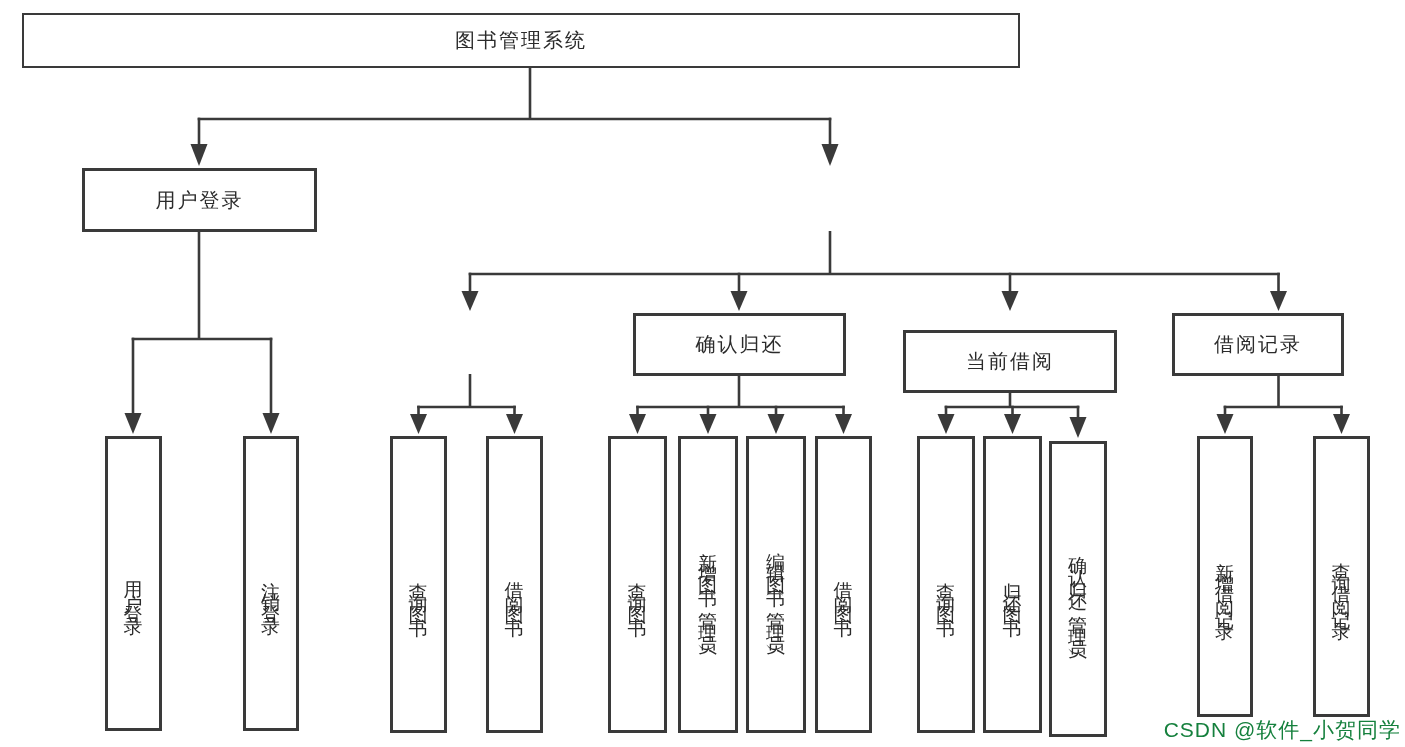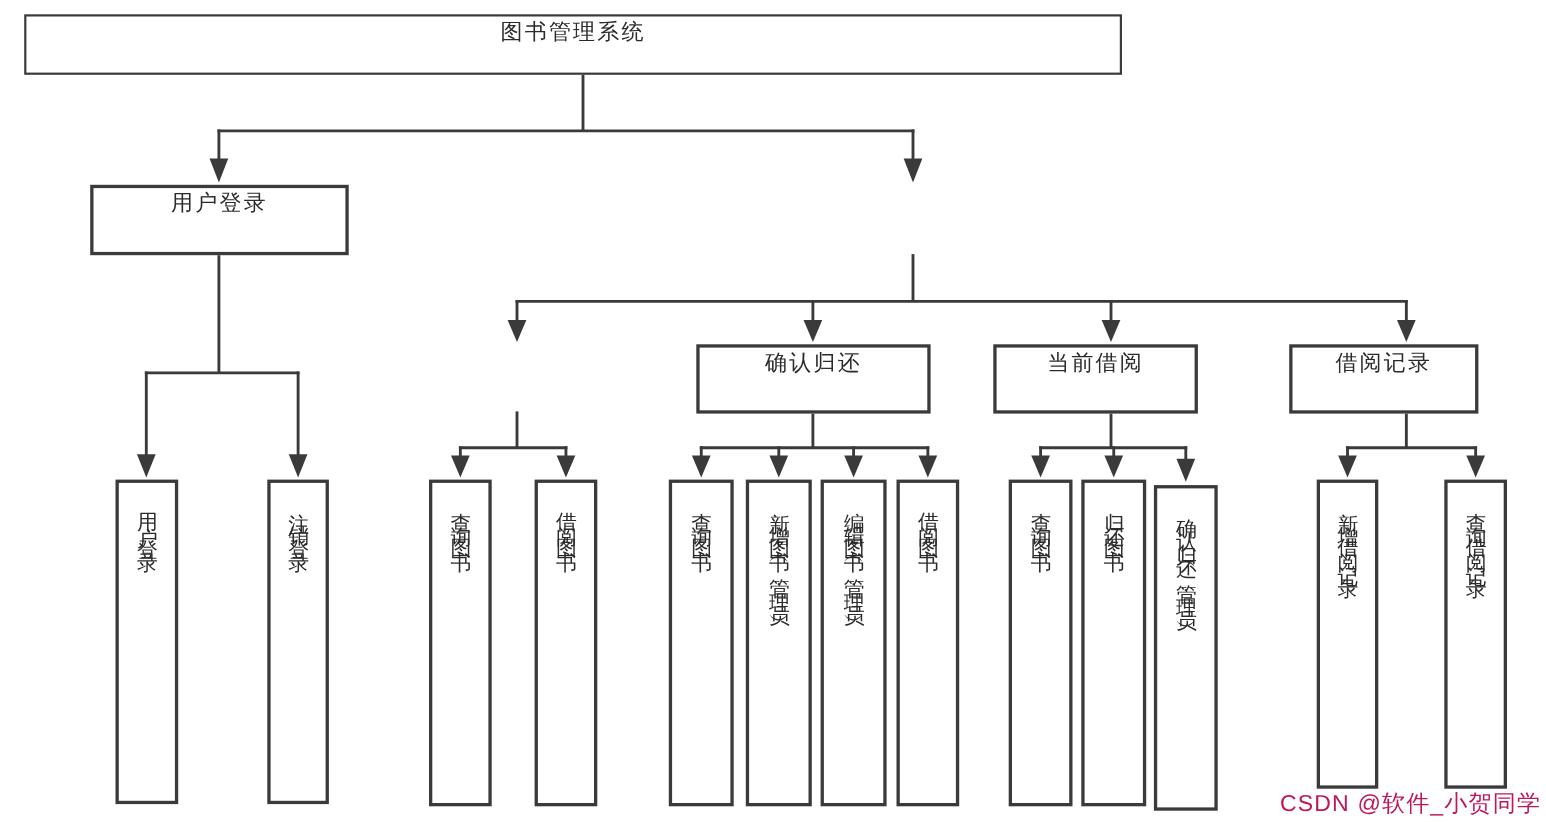--- a/index.html
+++ b/index.html
@@ -5,33 +5,33 @@
   html,body{margin:0;padding:0;background:#ffffff;}
   .stage{
     position:relative;width:1405px;height:747px;background:#ffffff;
     font-family:"Liberation Sans","DejaVu Sans",sans-serif;overflow:hidden;
   }
   .wires{position:absolute;left:0;top:0;width:1405px;height:747px;}
   .wires line{stroke:#3a3a3a;stroke-width:2.6;}
   .wires polygon{fill:#3a3a3a;stroke:none;}
   .box{
     position:absolute;box-sizing:border-box;background:#ffffff;
-    border:3px solid #3a3a3a;display:flex;justify-content:center;
+    border:3px solid #3a3a3a;display:flex;align-items:center;justify-content:center;
   }
   .hlabel{
     font-size:20px;color:#2b2b2b;letter-spacing:2px;white-space:nowrap;
   }
   .vlabel{
     writing-mode:vertical-rl;text-orientation:mixed;
     font-size:19px;line-height:1;letter-spacing:12px;margin-top:12px;
     color:#2b2b2b;white-space:nowrap;
   }
   .watermark{
     position:absolute;right:4px;bottom:3px;
-    font-size:21px;color:#be185d;letter-spacing:1px;white-space:nowrap;
+    font-size:21px;color:#15803d;letter-spacing:1px;white-space:nowrap;
   }
 </style>
 </head>
 <body>
 
 <div class="stage">
 
   <svg class="wires" viewBox="0 0 1405 747">
 
     <g>
@@ -112,21 +112,21 @@
     <span class="hlabel">图书管理系统</span>
   </div>
 
   <div class="box" style="left:82px;top:168px;width:235px;height:64px">
     <span class="hlabel">用户登录</span>
   </div>
 
   <div class="box" style="left:633px;top:313px;width:213px;height:63px">
     <span class="hlabel">确认归还</span>
   </div>
-  <div class="box" style="left:903px;top:313px;width:186px;height:63px">
+  <div class="box" style="left:903px;top:330px;width:214px;height:63px">
     <span class="hlabel">当前借阅</span>
   </div>
   <div class="box" style="left:1172px;top:313px;width:172px;height:63px">
     <span class="hlabel">借阅记录</span>
   </div>
 
   <div class="box" style="left:105px;top:436px;width:57px;height:295px">
     <span class="vlabel">用户登录</span>
   </div>
   <div class="box" style="left:243px;top:436px;width:56px;height:295px">

